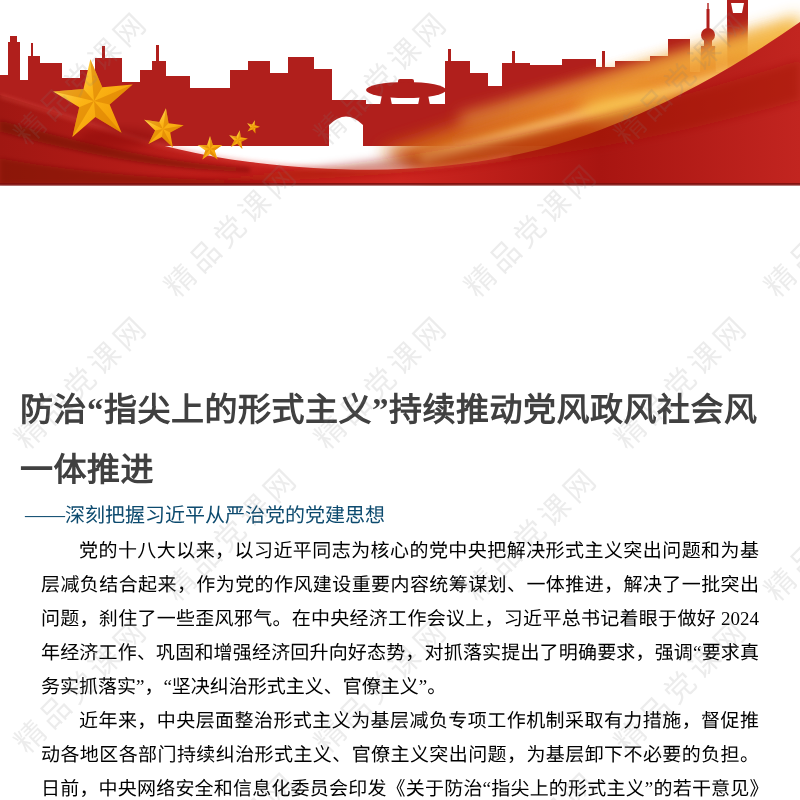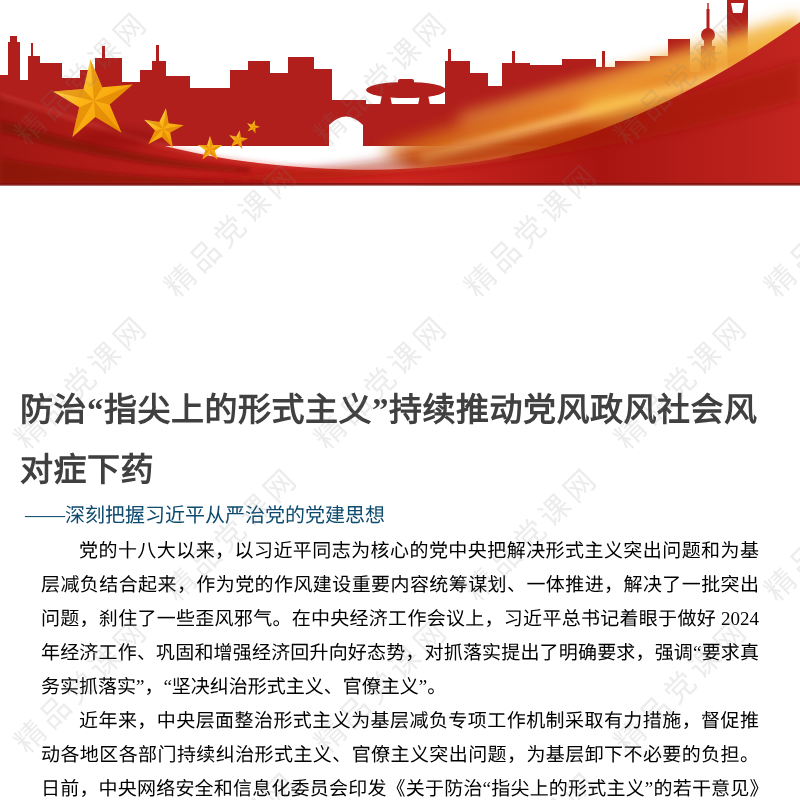--- a/index.html
+++ b/index.html
@@ -129,21 +129,21 @@
         <use href="#star3d" transform="translate(210,149) rotate(0) scale(0.13)"></use>
         <use href="#star3d" transform="translate(238,140) rotate(10) scale(0.10)"></use>
         <use href="#star3d" transform="translate(253,127) rotate(15) scale(0.07)"></use>
       </g>
     </svg>
   </div>
 
   <div class="content">
     <h1 class="title">
       <span>防治“指尖上的形式主义”持续推动党风政风社会风</span>
-      <span>对症下药</span>
+      <span>一体推进</span>
     </h1>
     <p class="subtitle">——深刻把握习近平从严治党的党建思想</p>
     <p class="body-para">党的十八大以来，以习近平同志为核心的党中央把解决形式主义突出问题和为基层减负结合起来，作为党的作风建设重要内容统筹谋划、一体推进，解决了一批突出问题，刹住了一些歪风邪气。在中央经济工作会议上，习近平总书记着眼于做好 2024 年经济工作、巩固和增强经济回升向好态势，对抓落实提出了明确要求，强调“要求真务实抓落实”，“坚决纠治形式主义、官僚主义”。</p>
     <p class="body-para">近年来，中央层面整治形式主义为基层减负专项工作机制采取有力措施，督促推动各地区各部门持续纠治形式主义、官僚主义突出问题，为基层卸下不必要的负担。日前，中央网络安全和信息化委员会印发《关于防治“指尖上的形式主义”的若干意见》（以下简称《意见》），巩固深化前期专项整治成果，聚焦各类老问题和新表现，对症下药、靶向施策，为规范政务移动互联网应用程序、政务公众账号、工作群组的建设、使用和安全管理织牢织密</p>
   </div>
 
   <div class="watermarks">
       <span class="wm" style="left: 80px; top: 76px; color: rgba(128, 128, 128, 0.15);">精品党课网</span>
       <span class="wm" style="left: 380px; top: 76px; color: rgba(128, 128, 128, 0.15);">精品党课网</span>
       <span class="wm" style="left: 680px; top: 76px; color: rgba(128, 128, 128, 0.15);">精品党课网</span>

